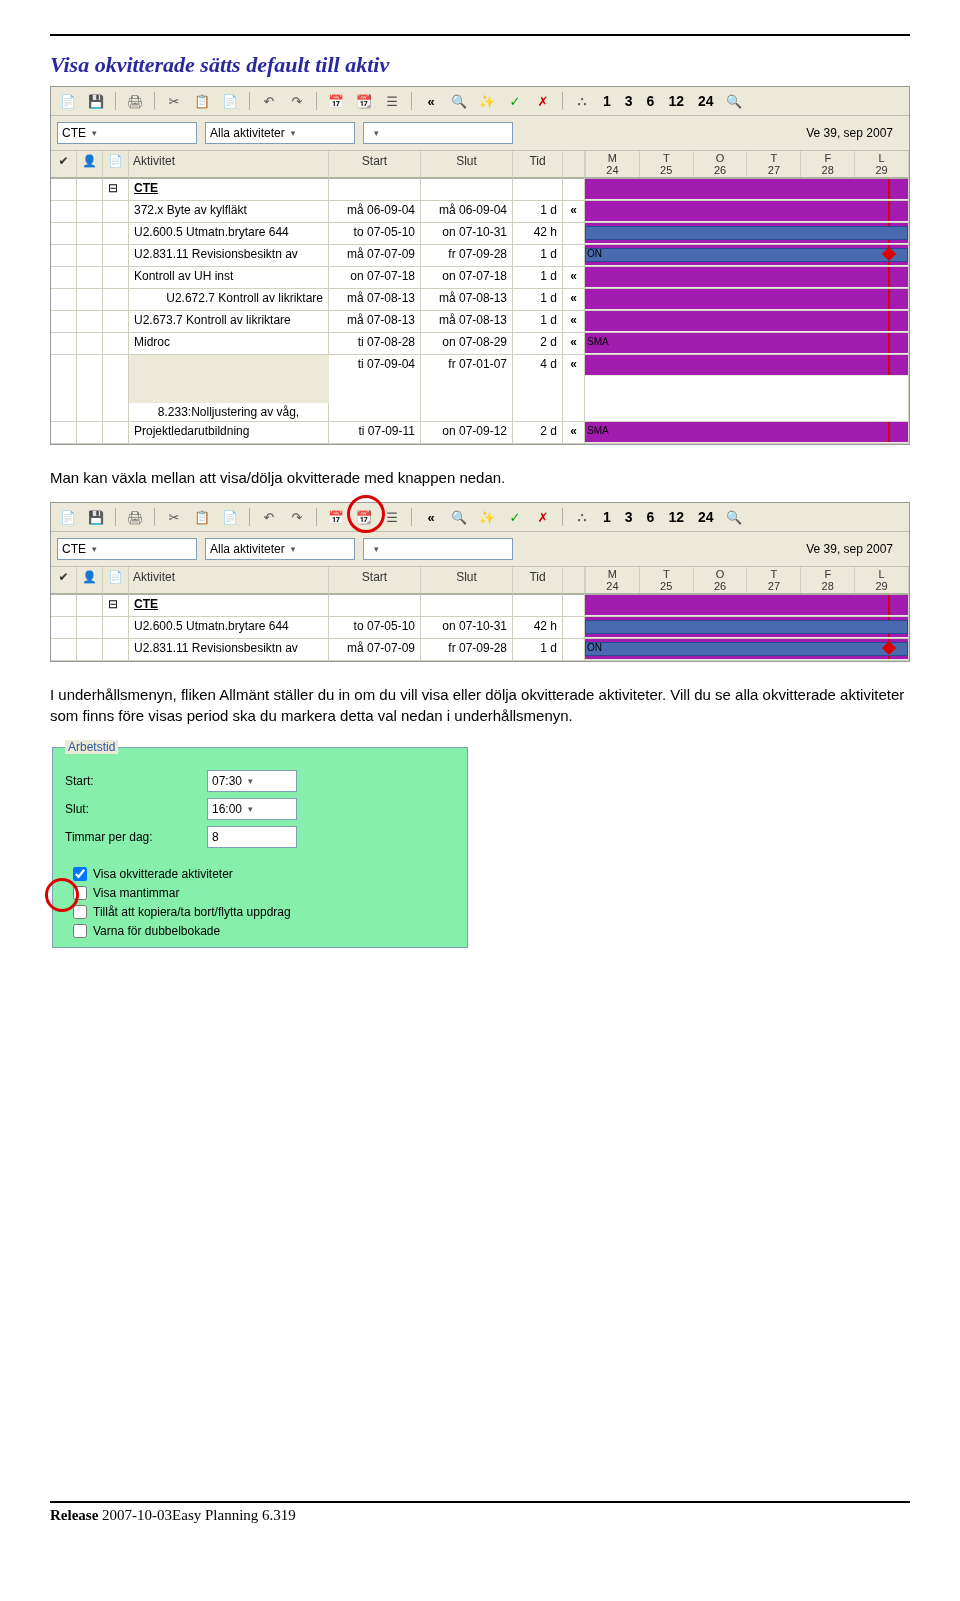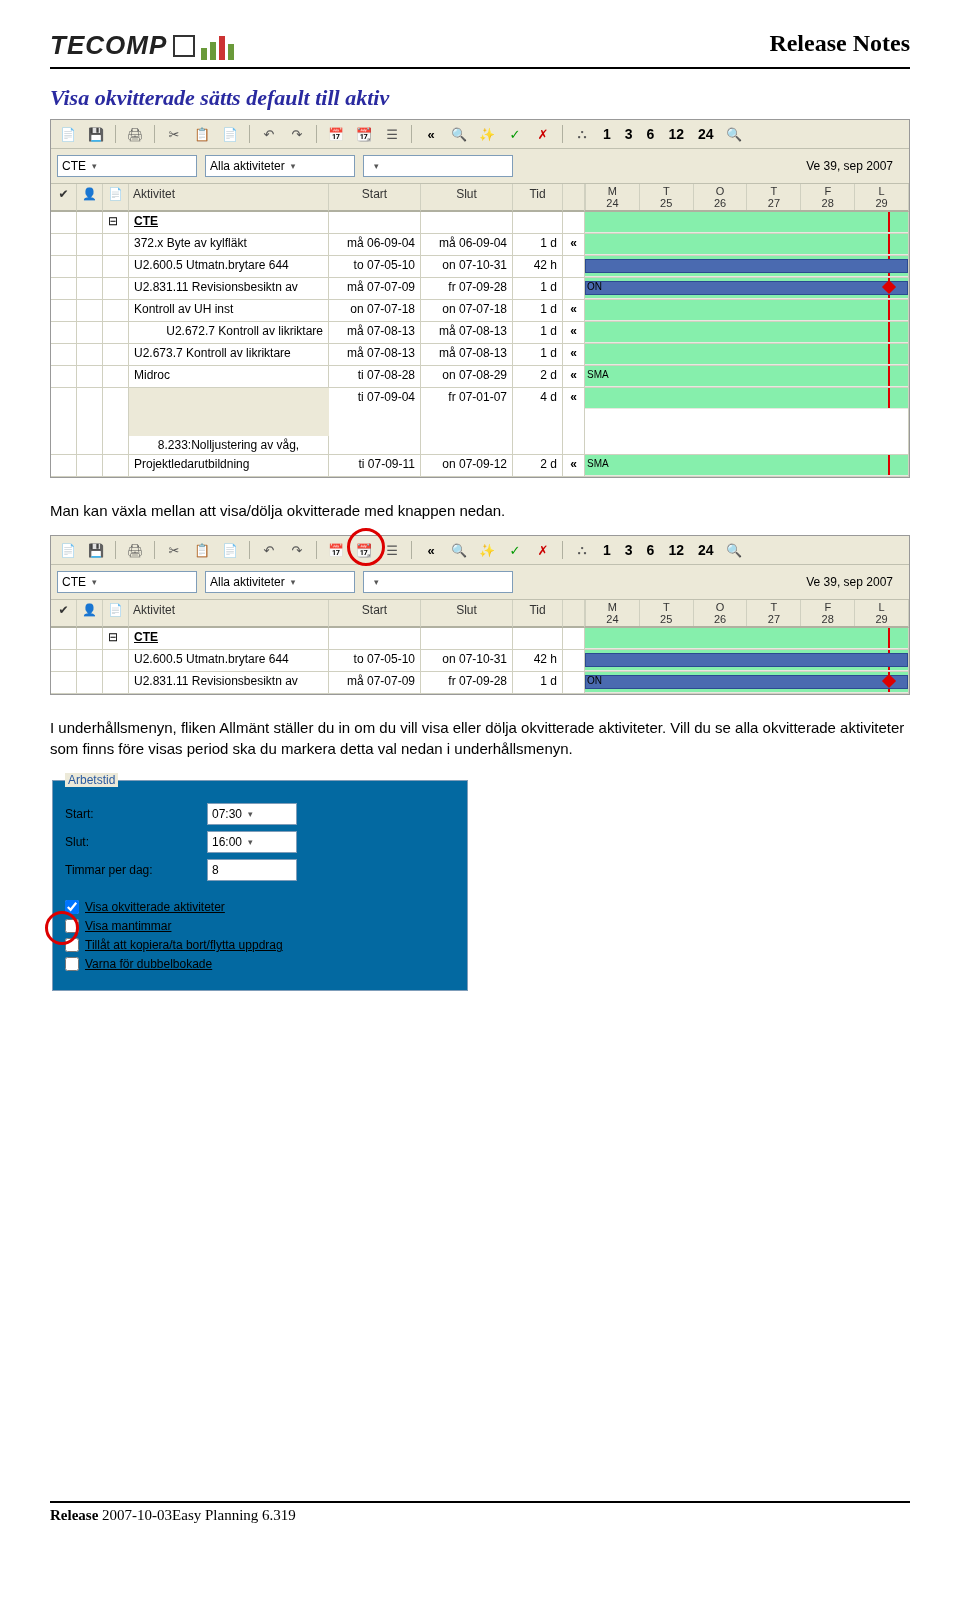--- a/index.html
+++ b/index.html
@@ -170,21 +170,21 @@
   .gwhite { background: #fff; }
   .day-head {
     display: grid;
     grid-template-columns: repeat(6,1fr);
     text-align: center;
     font-size: 11px;
     line-height: 1.1;
   }
   .day-head div { border-left: 1px solid #d0d0c0; padding:1px 0;}
   .gantt-row {
-    background: #86efac;
+    background: #a21caf;
     position: relative;
     height: 20px;
     border-bottom: 1px solid #e8e8e0;
   }
   .bar {
     position: absolute;
     top: 3px; height: 12px;
     background: #4a6ab0;
     border: 1px solid #2a4a90;
   }
@@ -202,22 +202,22 @@
     transform: rotate(45deg);
     right: 14px;
   }
   .tag-small {
     position: absolute;
     font-size: 10px;
     left: 0;
   }
   .opt-panel {
     border: 1px solid #7f9db9;
-    padding: 10px 12px 14px 12px;
-    background: #0369a1;
+    padding: 10px 12px 4px 12px;
+    background: #86efac;
     width: 390px;
     margin-top: 10px;
     font-family: Tahoma, sans-serif;
     font-size: 12px;
     position: relative;
   }
   .opt-panel legend {
     color: #2a5aa0;
     font-size: 12px;
     background: #ece9d8;
@@ -227,22 +227,21 @@
     display: flex;
     align-items: center;
     gap: 12px;
     margin: 6px 0;
   }
   .opt-row label { width: 130px; }
   .chk-row {
     display: flex;
     align-items: center;
     gap: 6px;
-    margin: 5px 0;
-    text-decoration: underline;
+    margin: 5px 8px;
   }
   input[type=checkbox]{ width: 14px; height: 14px; margin:0;}
   .footer {
     display: flex;
     justify-content: space-between;
     align-items: baseline;
     position: absolute;
     bottom: 26px;
     left: 50px; right: 50px;
     font-family: "Times New Roman", serif;
@@ -258,33 +257,20 @@
   .chev {
     color: #000;
     font-weight: bold;
   }
 </style>
 </head>
 <body>
 
 <div class="page">
 
-  <div class="header-row">
-    <div class="logo">
-      <span class="logo-text">TECOMP</span>
-      <span class="logo-box"></span>
-      <span class="logo-bars">
-          <div></div>
-          <div></div>
-          <div></div>
-          <div></div>
-        </span>
-    </div>
-    <div class="release-notes">Release Notes</div>
-  </div>
   <hr class="sep">
 
   <h2 class="section-title">Visa okvitterade sätts default till aktiv</h2>
 
   <div class="screenshot" style="position:relative;">
     <div class="toolbar">
       <span class="tb-btn">📄</span>
       <span class="tb-btn">💾</span>
       <span class="tb-sep"></span>
       <span class="tb-btn">🖨</span>

